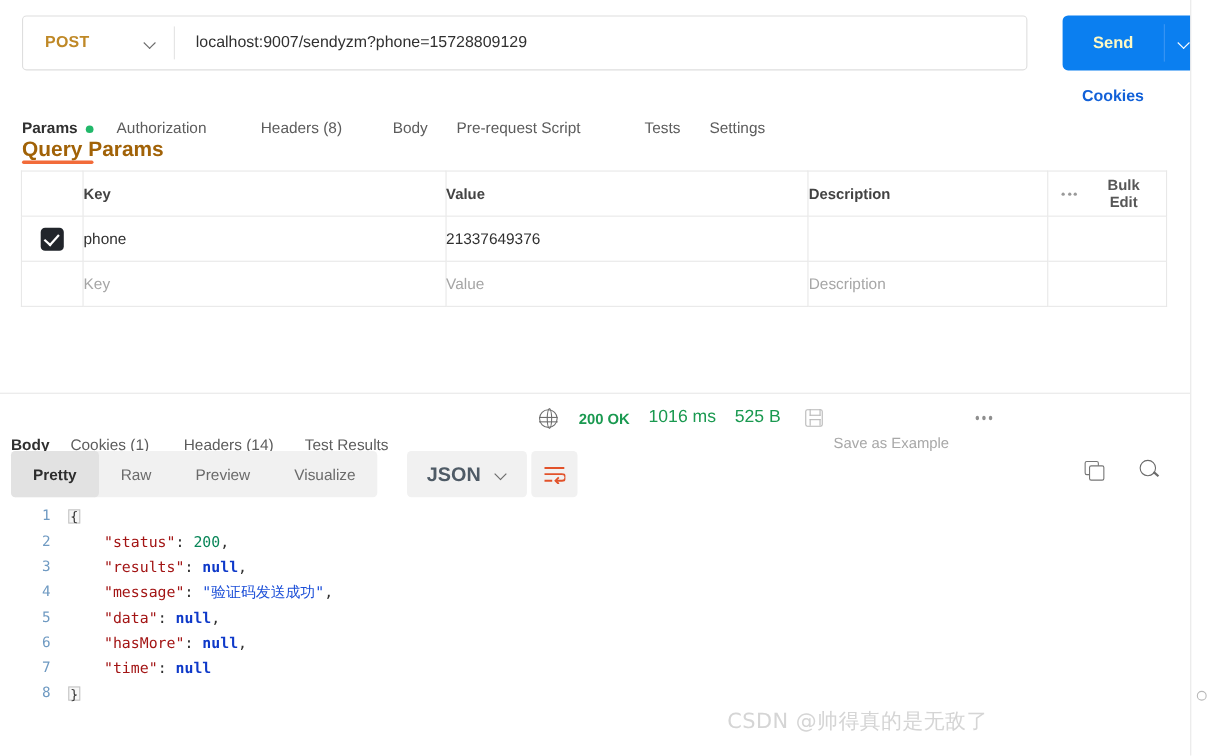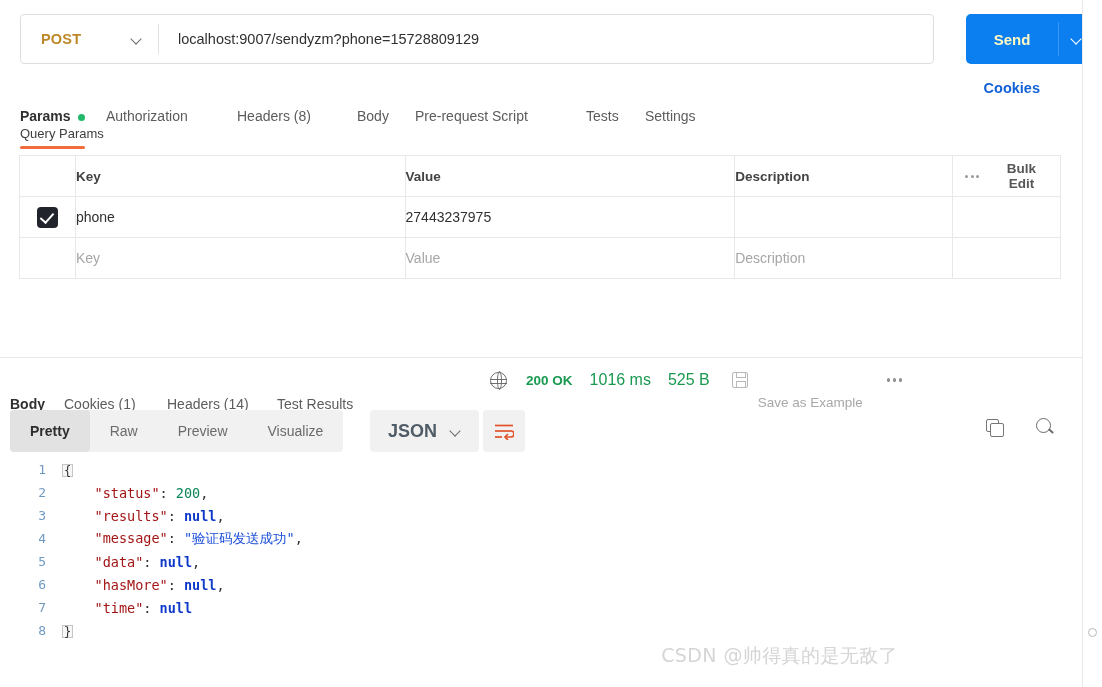--- a/index.html
+++ b/index.html
@@ -70,21 +70,21 @@
     width:7px; height:7px; border-radius:50%; background:#21b86a;
     display:inline-block; margin-left:7px; margin-top:6px;
   }
   .cookies-link {
     position:absolute; right:22px; top:0; font-size:14.5px; color:#1261d8;
     font-weight:bold; cursor:pointer;
   }
 
   
   .qp-title {
-    position:absolute; left:20px; top:126px; font-size:13px; color:#404040; font-weight:normal;
+    position:absolute; left:20px; top:126px; font-size:19px; color:#a16207; font-weight:bold;
   }
   .params-table {
     position:absolute; left:19px; top:155px; width:1042px;
     border:1px solid #e8e8e8; border-collapse:collapse; background:#fff;
   }
   .params-table td, .params-table th { border:1px solid #e8e8e8; height:41px; padding:0; }
   .c-check { width:56px; }
   .c-key   { width:330px; }
   .c-val   { width:330px; }
   .c-desc  { width:218px; }
@@ -280,21 +280,21 @@
         </div>
       </th>
     </tr>
     <tr>
       <td class="c-check">
         <div class="checkbox"></div>
       </td>
       <td class="c-key cellpad">
         <span class="val">phone</span></td>
       <td class="c-val cellpad">
-        <span class="val">27443237975</span></td>
+        <span class="val">21337649376</span></td>
       <td class="c-desc cellpad"></td>
       <td class="c-act"></td>
     </tr>
     <tr>
       <td class="c-check"></td>
       <td class="c-key cellpad">
         <span class="ph">Key</span></td>
       <td class="c-val cellpad">
         <span class="ph">Value</span></td>
       <td class="c-desc cellpad">

